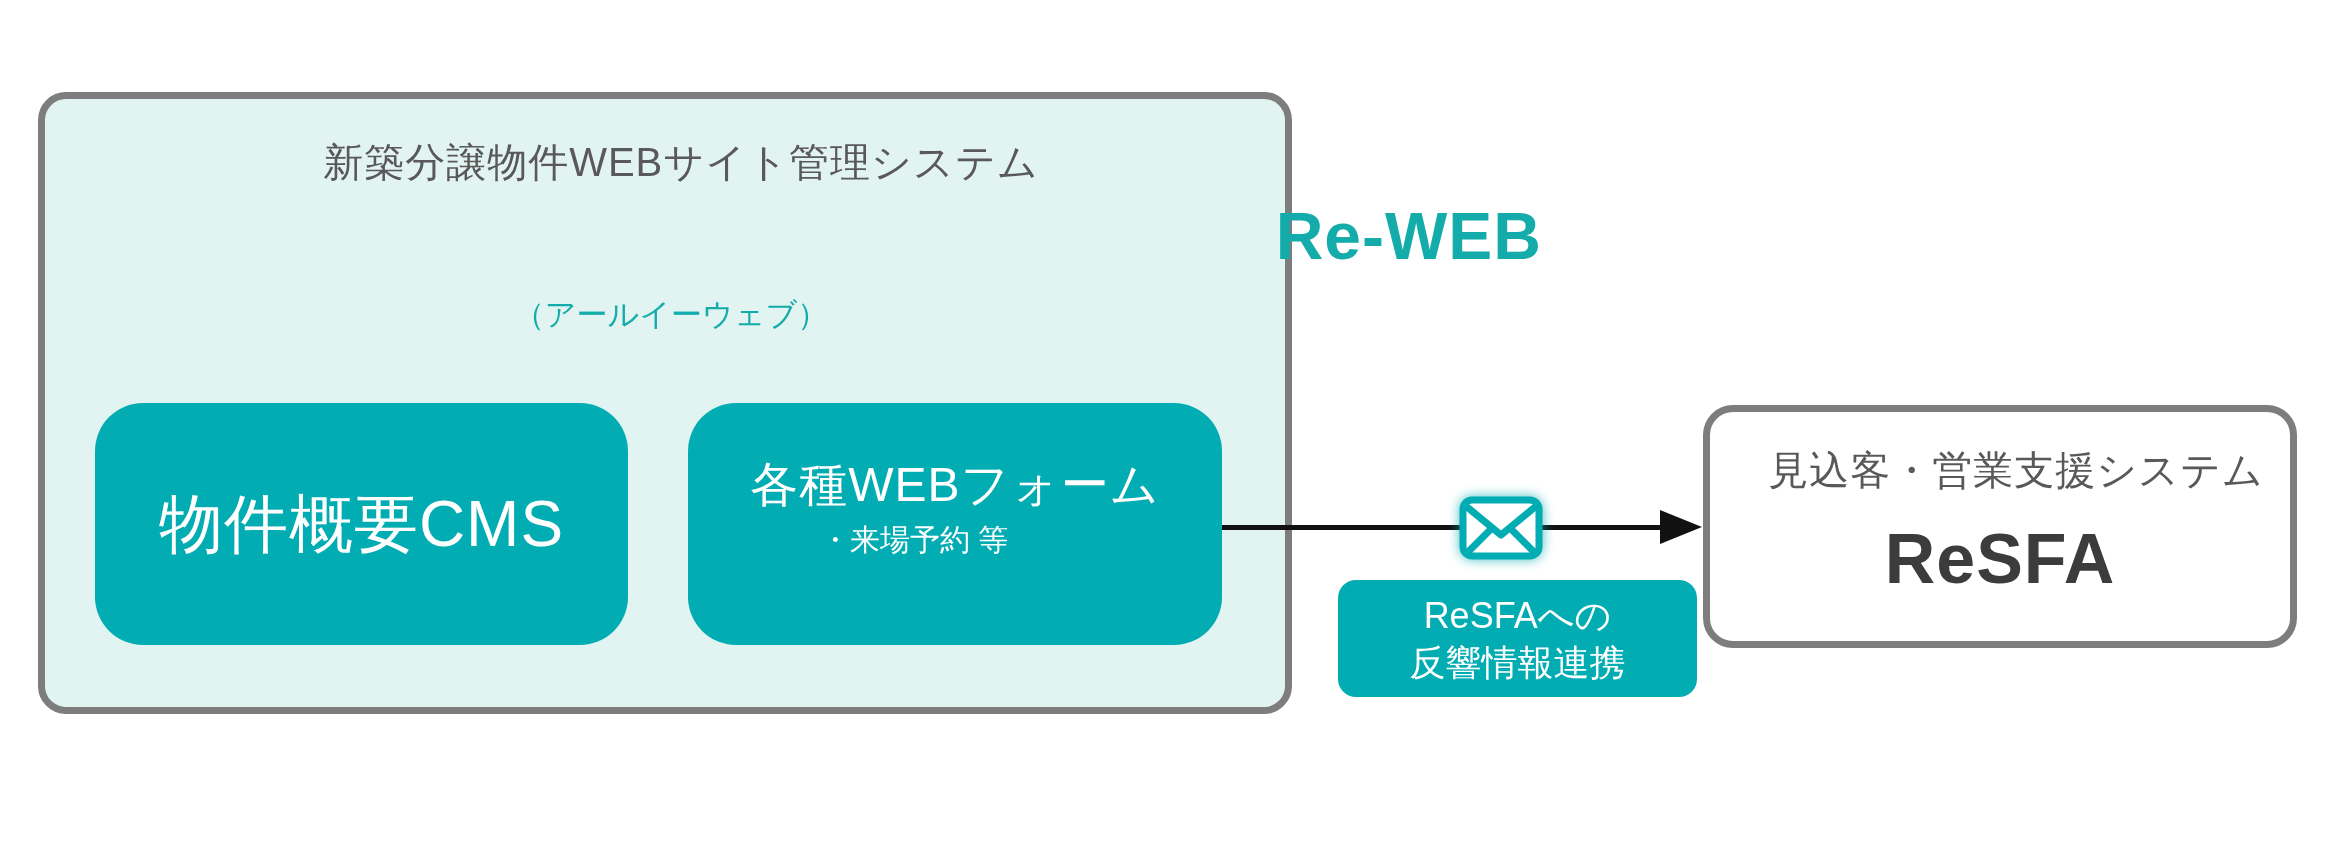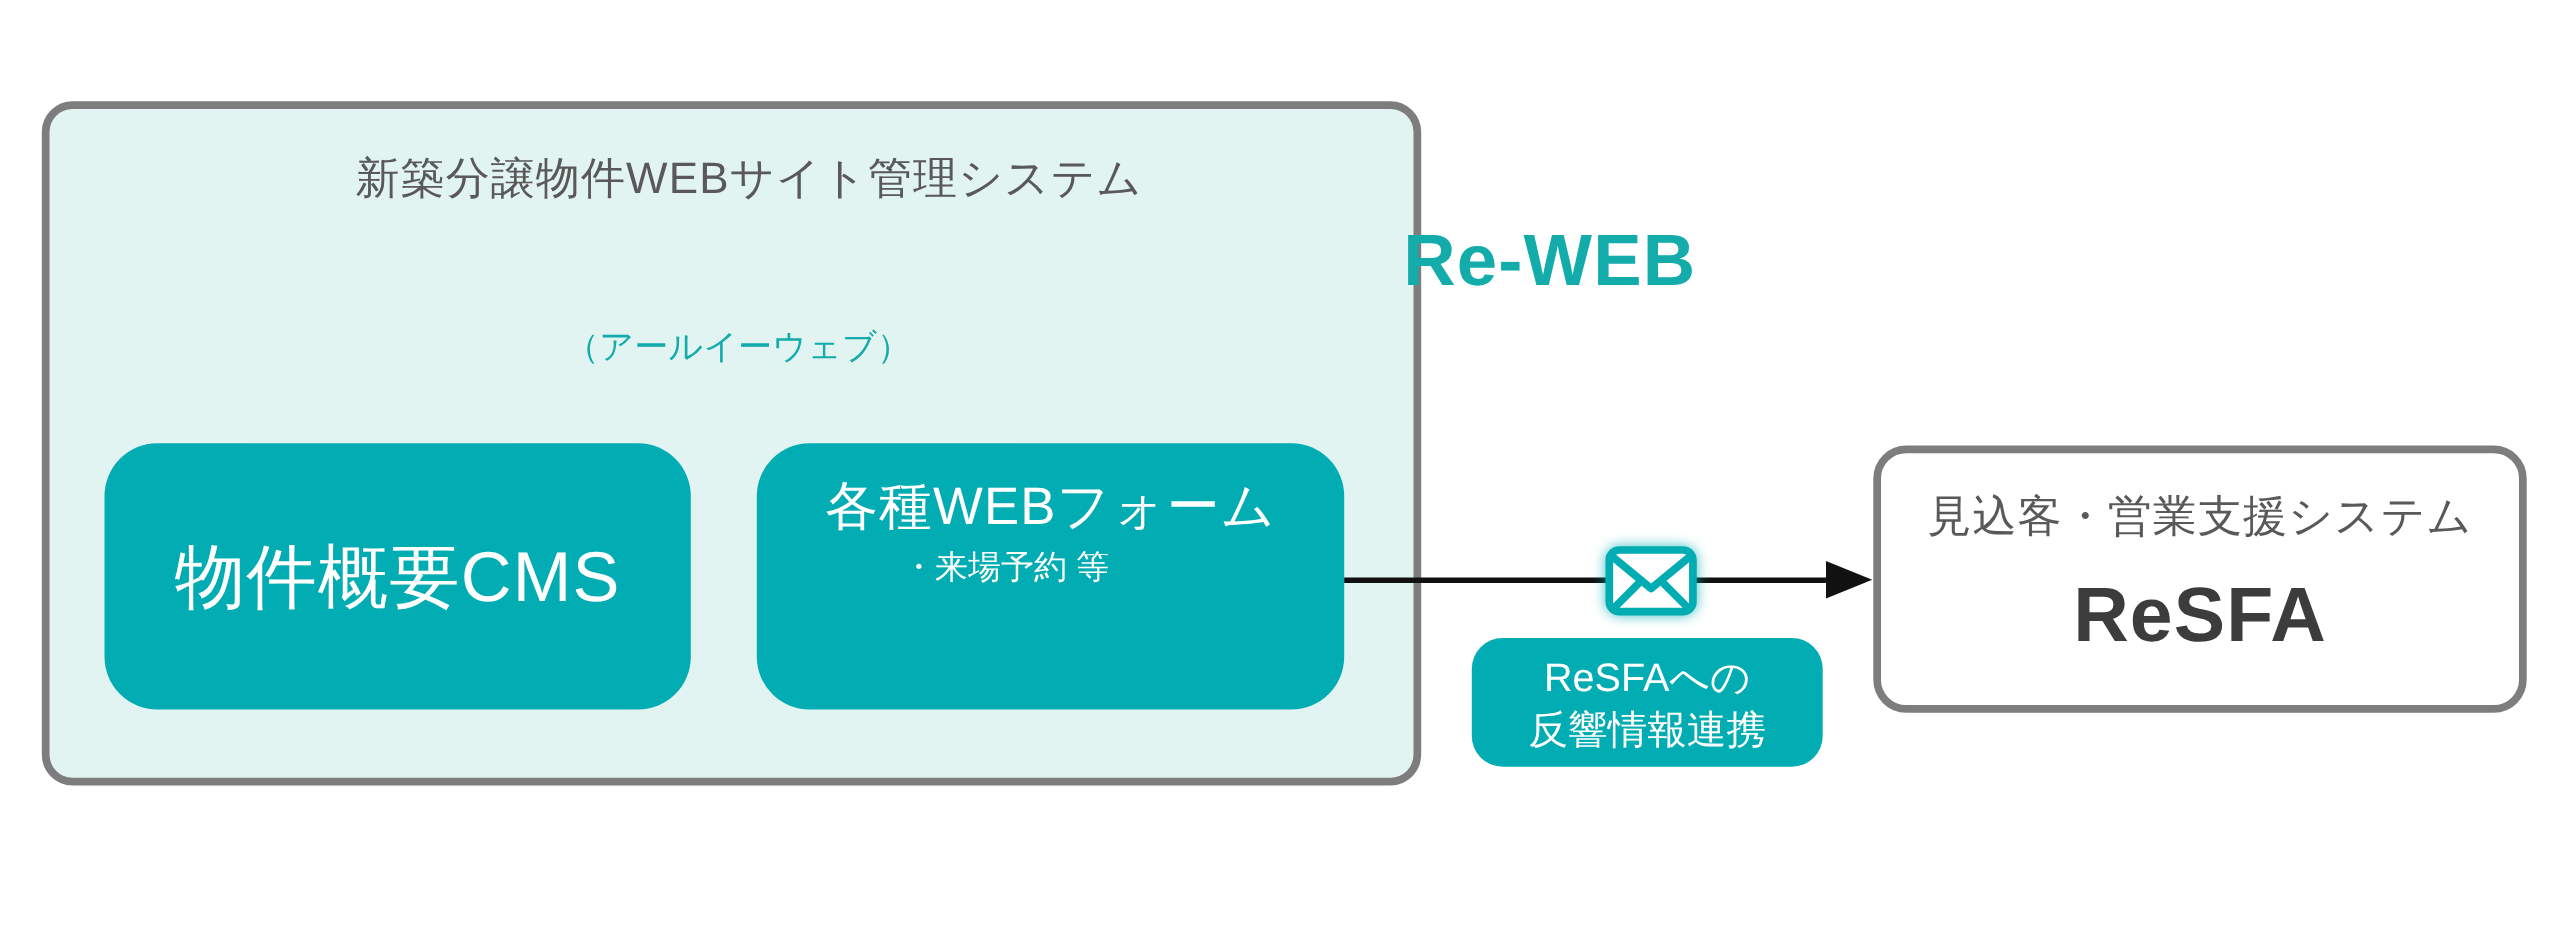--- a/index.html
+++ b/index.html
@@ -82,21 +82,21 @@
     align-items:center;
     justify-content:center;
   }
   .module-cms .module-title{
     font-size:64px;
     letter-spacing:1px;
   }
   .module-forms{
     left:688px;
     width:534px;
-    padding-top:32px;
+    padding-top:56px;
   }
   .module-forms .module-title{
     text-align:center;
     font-size:48px;
     line-height:52px;
     letter-spacing:1px;
   }
   .module-forms .module-items{
     margin-top:10px;
     margin-left:132px;
@@ -125,23 +125,23 @@
     width:84px; height:64px;
     color:var(--teal);
     filter:drop-shadow(0 0 6px rgba(1,172,178,0.75));
   }
   .envelope-wrap svg{display:block;width:100%;height:100%;}
 
   
   .link-badge{
     position:absolute;
     left:1338px; top:580px;
-    width:319px; height:117px;
+    width:359px; height:117px;
     background:var(--teal);
-    border-radius:28px;
+    border-radius:18px;
     color:#ffffff;
     display:flex;
     flex-direction:column;
     align-items:center;
     justify-content:center;
     text-align:center;
     font-size:36px;
     line-height:47px;
   }
 
@@ -149,21 +149,21 @@
   .resfa-panel{
     position:absolute;
     left:1703px; top:405px;
     width:594px; height:243px;
     background:#ffffff;
     border:7px solid var(--border-gray);
     border-radius:30px;
   }
   .resfa-system-label{
     position:absolute;
-    left:0; top:36px;
+    left:16px; top:36px;
     width:580px;
     text-align:center;
     font-size:40px;
     line-height:44px;
     color:var(--text-gray);
     letter-spacing:1px;
   }
   .resfa-product-name{
     position:absolute;
     left:0; top:108px;

